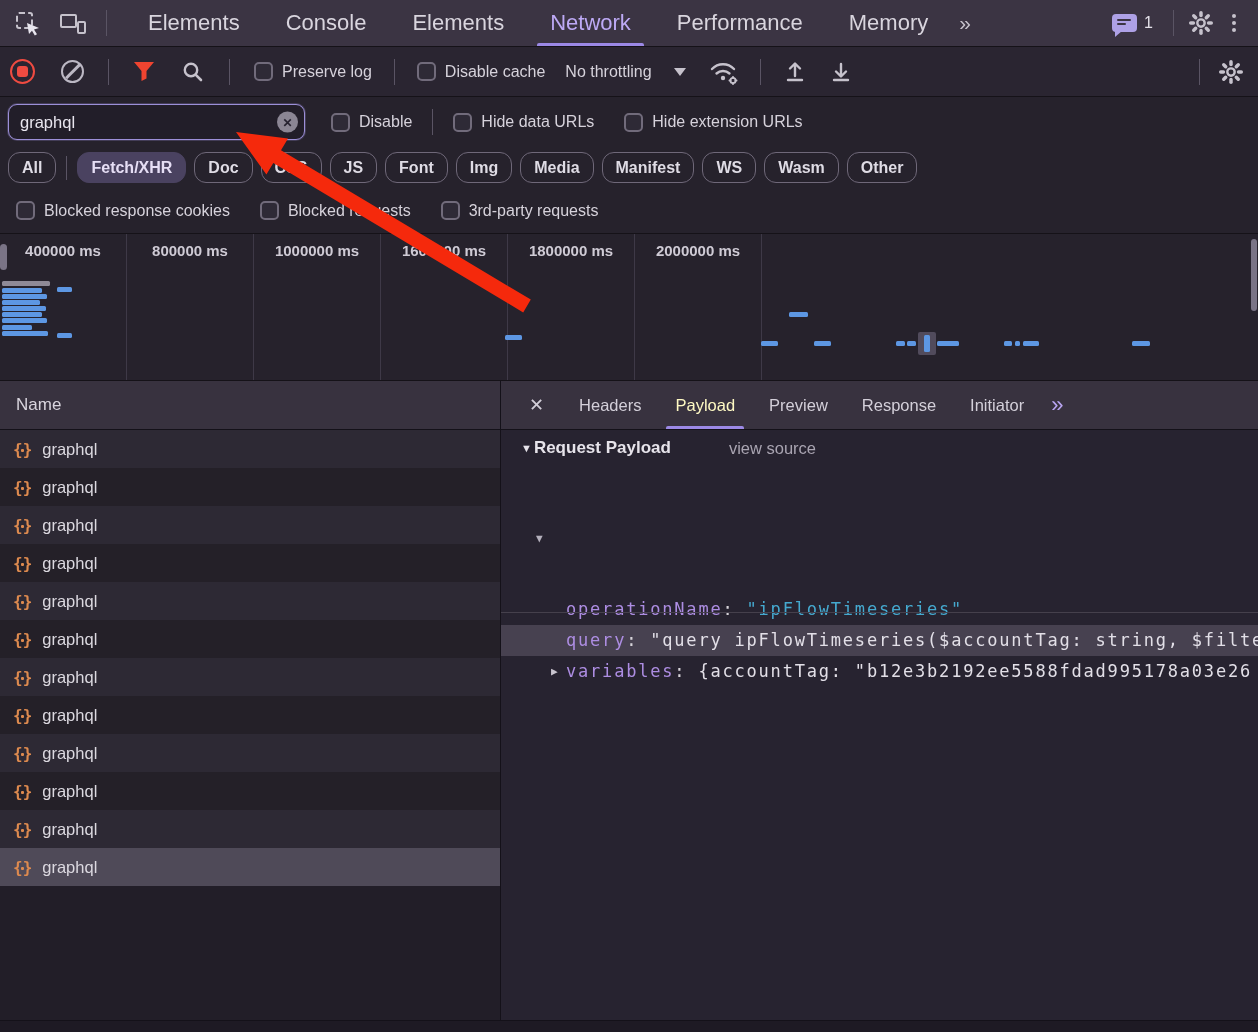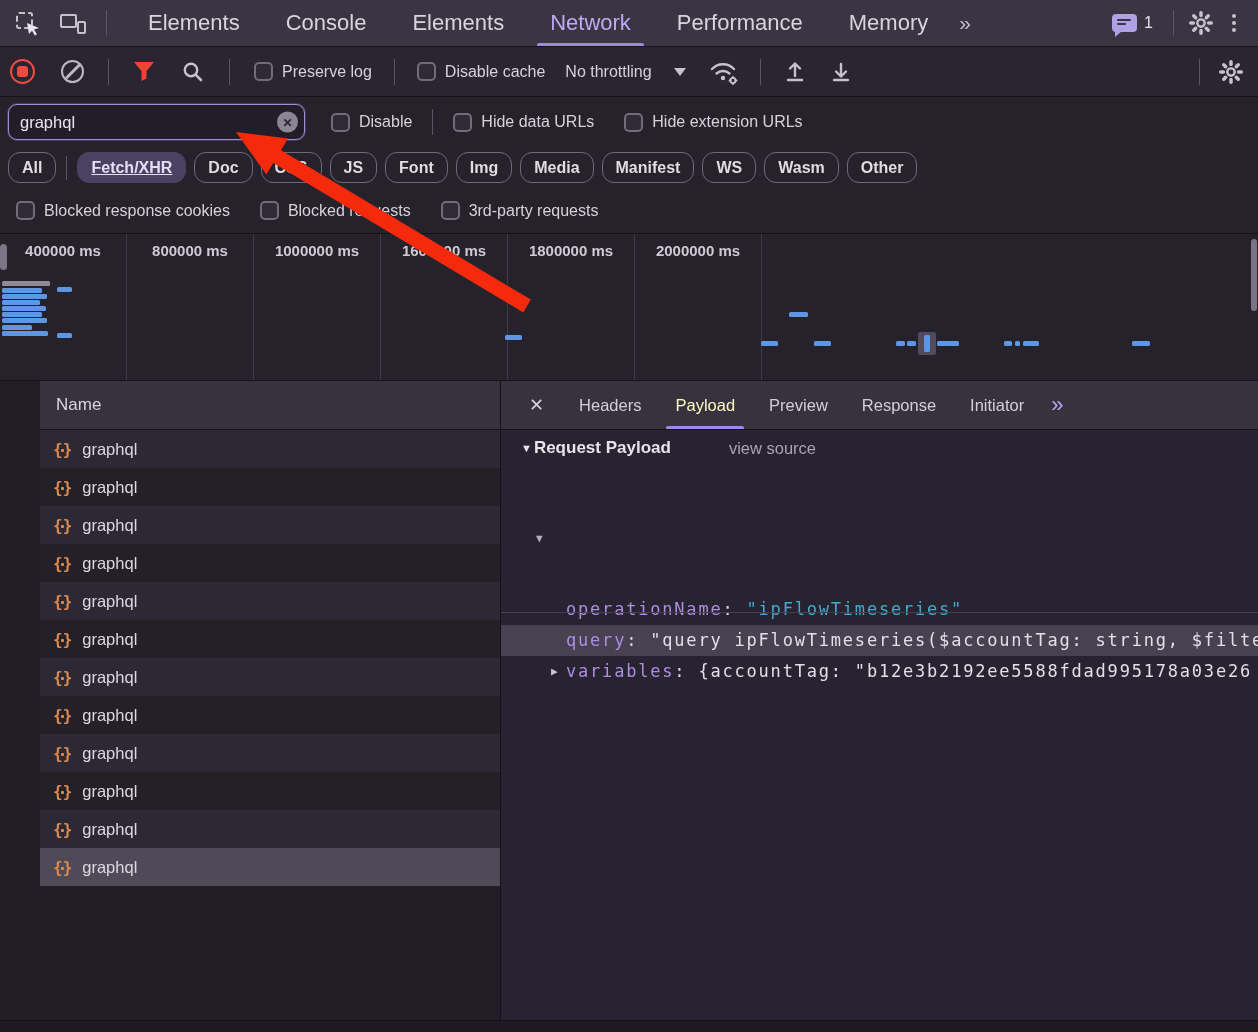--- a/index.html
+++ b/index.html
@@ -51,41 +51,41 @@
   .fwrap{position:relative;width:297px;height:36px;flex:0 0 auto;}
   .finput{width:100%;height:100%;background:#221e29;border:1.5px solid #9c8fd8;border-radius:9px;outline:none;
           color:#e8e5ee;font-size:16.5px;font-family:"Liberation Sans",sans-serif;padding:0 34px 0 11px;box-shadow:0 0 0 1px rgba(156,143,216,.25);}
   .fclear{position:absolute;right:7px;top:50%;transform:translateY(-50%);width:21px;height:21px;border-radius:50%;
           background:#8b8694;color:#262230;font-size:12px;font-weight:bold;display:flex;align-items:center;justify-content:center;}
 
   
   .chiprow{position:absolute;left:0;top:147px;width:1258px;height:41px;background:#26222c;display:flex;align-items:center;padding-left:8px;}
   .chip{height:31px;display:flex;align-items:center;padding:0 13px;border:1.5px solid #6f6879;border-radius:12px;
         font-size:16px;font-weight:bold;color:#dfdce5;margin-right:8px;white-space:nowrap;}
-  .chip.selected{background:#4a4260;border-color:#4a4260;color:#e6def5;text-decoration:underline;}
+  .chip.selected{background:#4a4260;border-color:#4a4260;color:#e6def5;}
   .chip-sep{width:1px;height:24px;background:#5a5464;margin:0 10px 0 2px;}
 
   
   .checkrow{position:absolute;left:0;top:188px;width:1258px;height:45px;background:#26222c;display:flex;align-items:center;padding-left:16px;}
   .checkrow .ctl{margin-right:30px;}
 
   
   .timeline{position:absolute;left:0;top:233px;width:1258px;height:148px;background:#26222c;
             border-top:1px solid #151218;border-bottom:1px solid #151218;overflow:hidden;}
   .tl-cols{position:absolute;left:0;top:0;width:1270px;height:148px;display:flex;}
   .tl-col{flex:0 0 127px;border-right:1px solid #3e3947;text-align:center;padding-top:8px;
           font-size:15px;font-weight:bold;color:#cfcbd5;white-space:nowrap;overflow:visible;}
   .bar{position:absolute;border-radius:1.5px;}
   .bar.blue{background:#5d97e3;} .bar.gray{background:#8f8a97;}
   .selbox{position:absolute;background:#514b5c;border-radius:2px;}
   .pill{position:absolute;background:#7a7486;border-radius:4px;}
 
   
   .main{position:absolute;left:0;top:381px;width:1258px;height:639px;display:flex;}
-  .left{position:relative;width:501px;height:100%;background:#221e28;border-right:1px solid #141119;overflow:hidden;padding-left:40px;}
+  .left{position:relative;width:501px;height:100%;background:#221e28;border-right:1px solid #141119;overflow:hidden;}
   .lhdr{height:49px;background:#38323f;border-bottom:1px solid #141119;display:flex;align-items:center;padding-left:16px;
         font-size:17px;color:#d9d5de;}
   .req-row{height:38px;display:flex;align-items:center;padding-left:13px;font-size:16.5px;color:#dcd9e0;}
   .req-row.odd{background:#2d2934;} .req-row.even{background:#242028;} .req-row.selected{background:#4f4a58;}
   .jicon{position:relative;font-family:"DejaVu Sans Mono",monospace;font-weight:bold;font-size:16px;color:#dd8a4f;
          margin-right:10px;letter-spacing:0;}
   .jicon u{position:absolute;left:50%;top:55%;width:3px;height:3px;margin:-1px 0 0 -1.5px;background:#dd8a4f;border-radius:1px;text-decoration:none;}
 
   
   .right{position:relative;flex:1;height:100%;background:#272330;overflow:hidden;}

